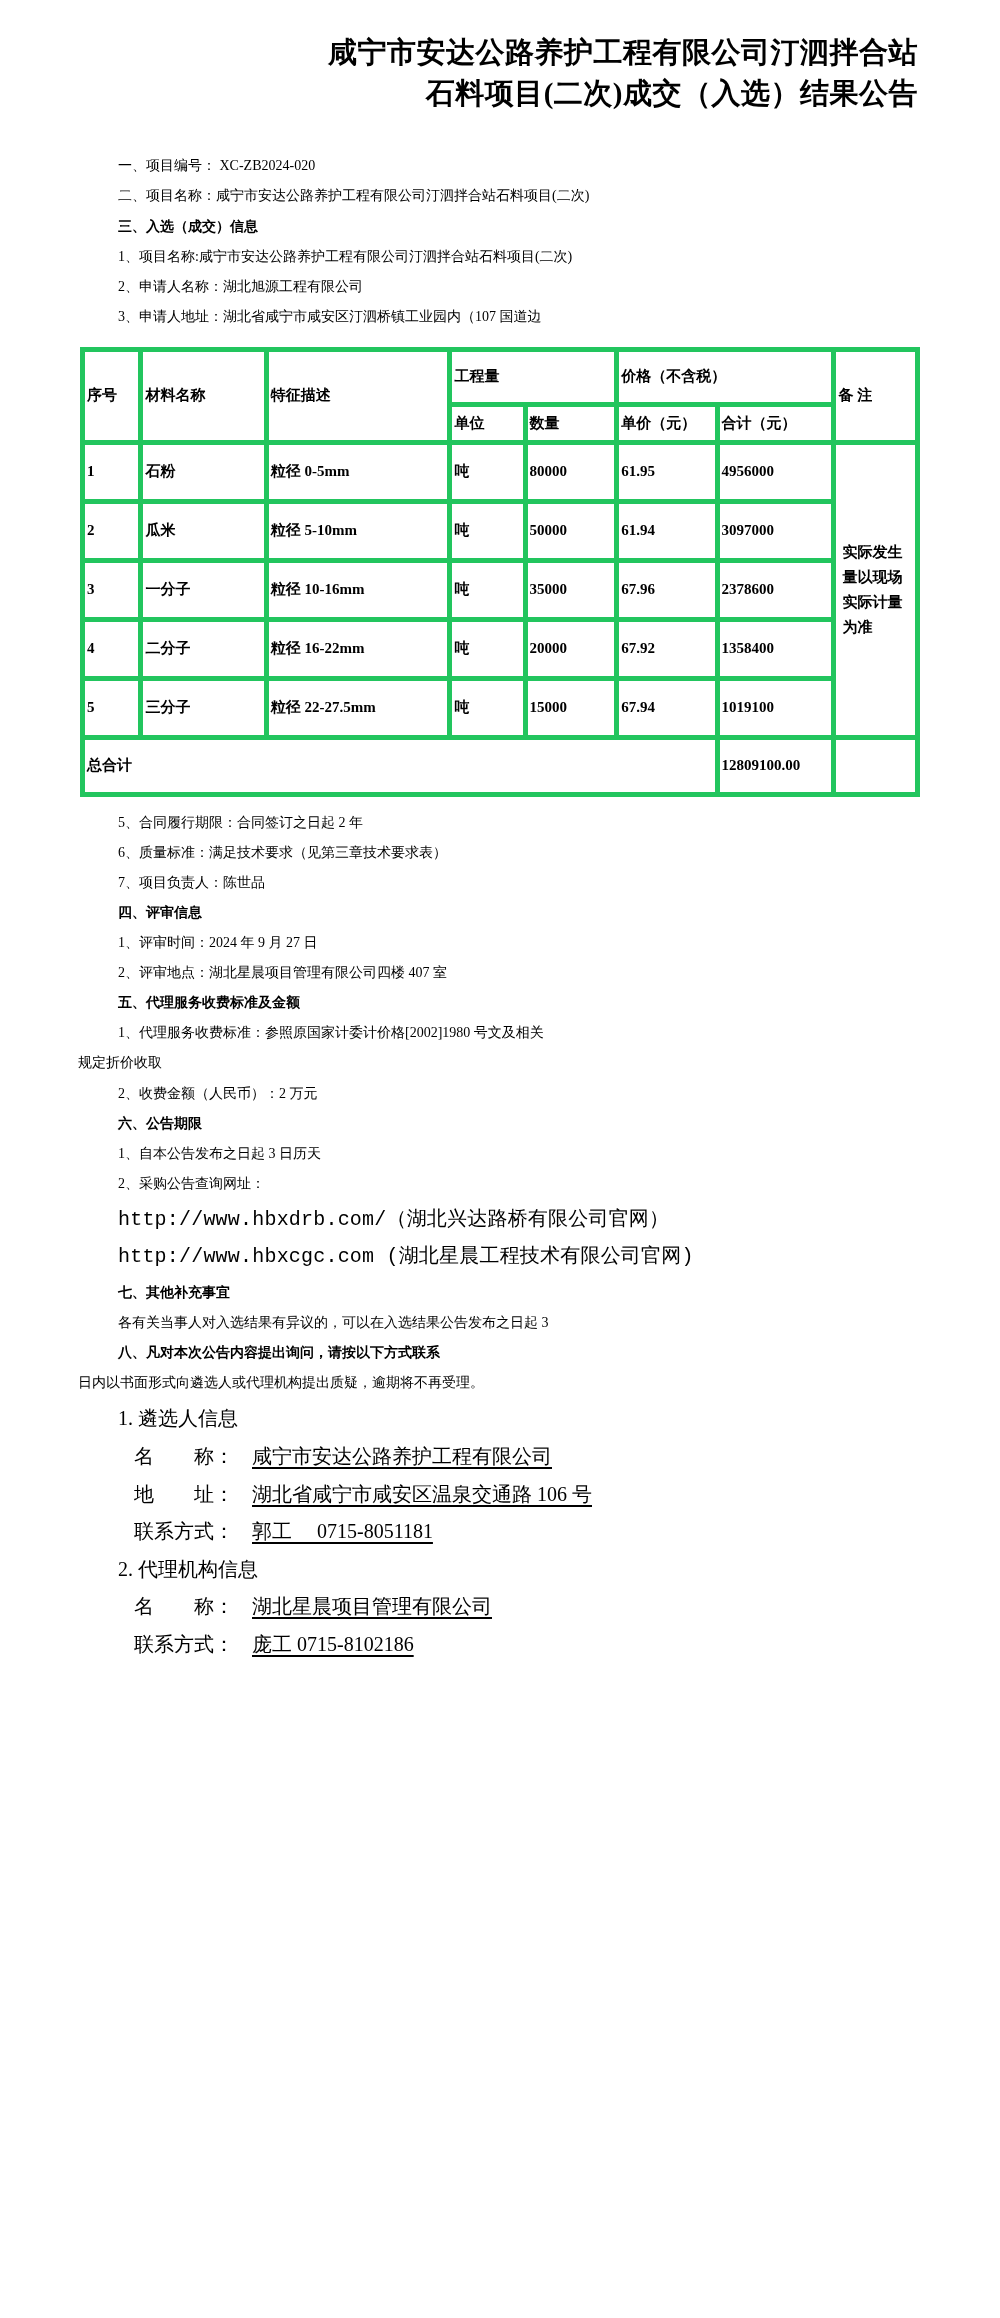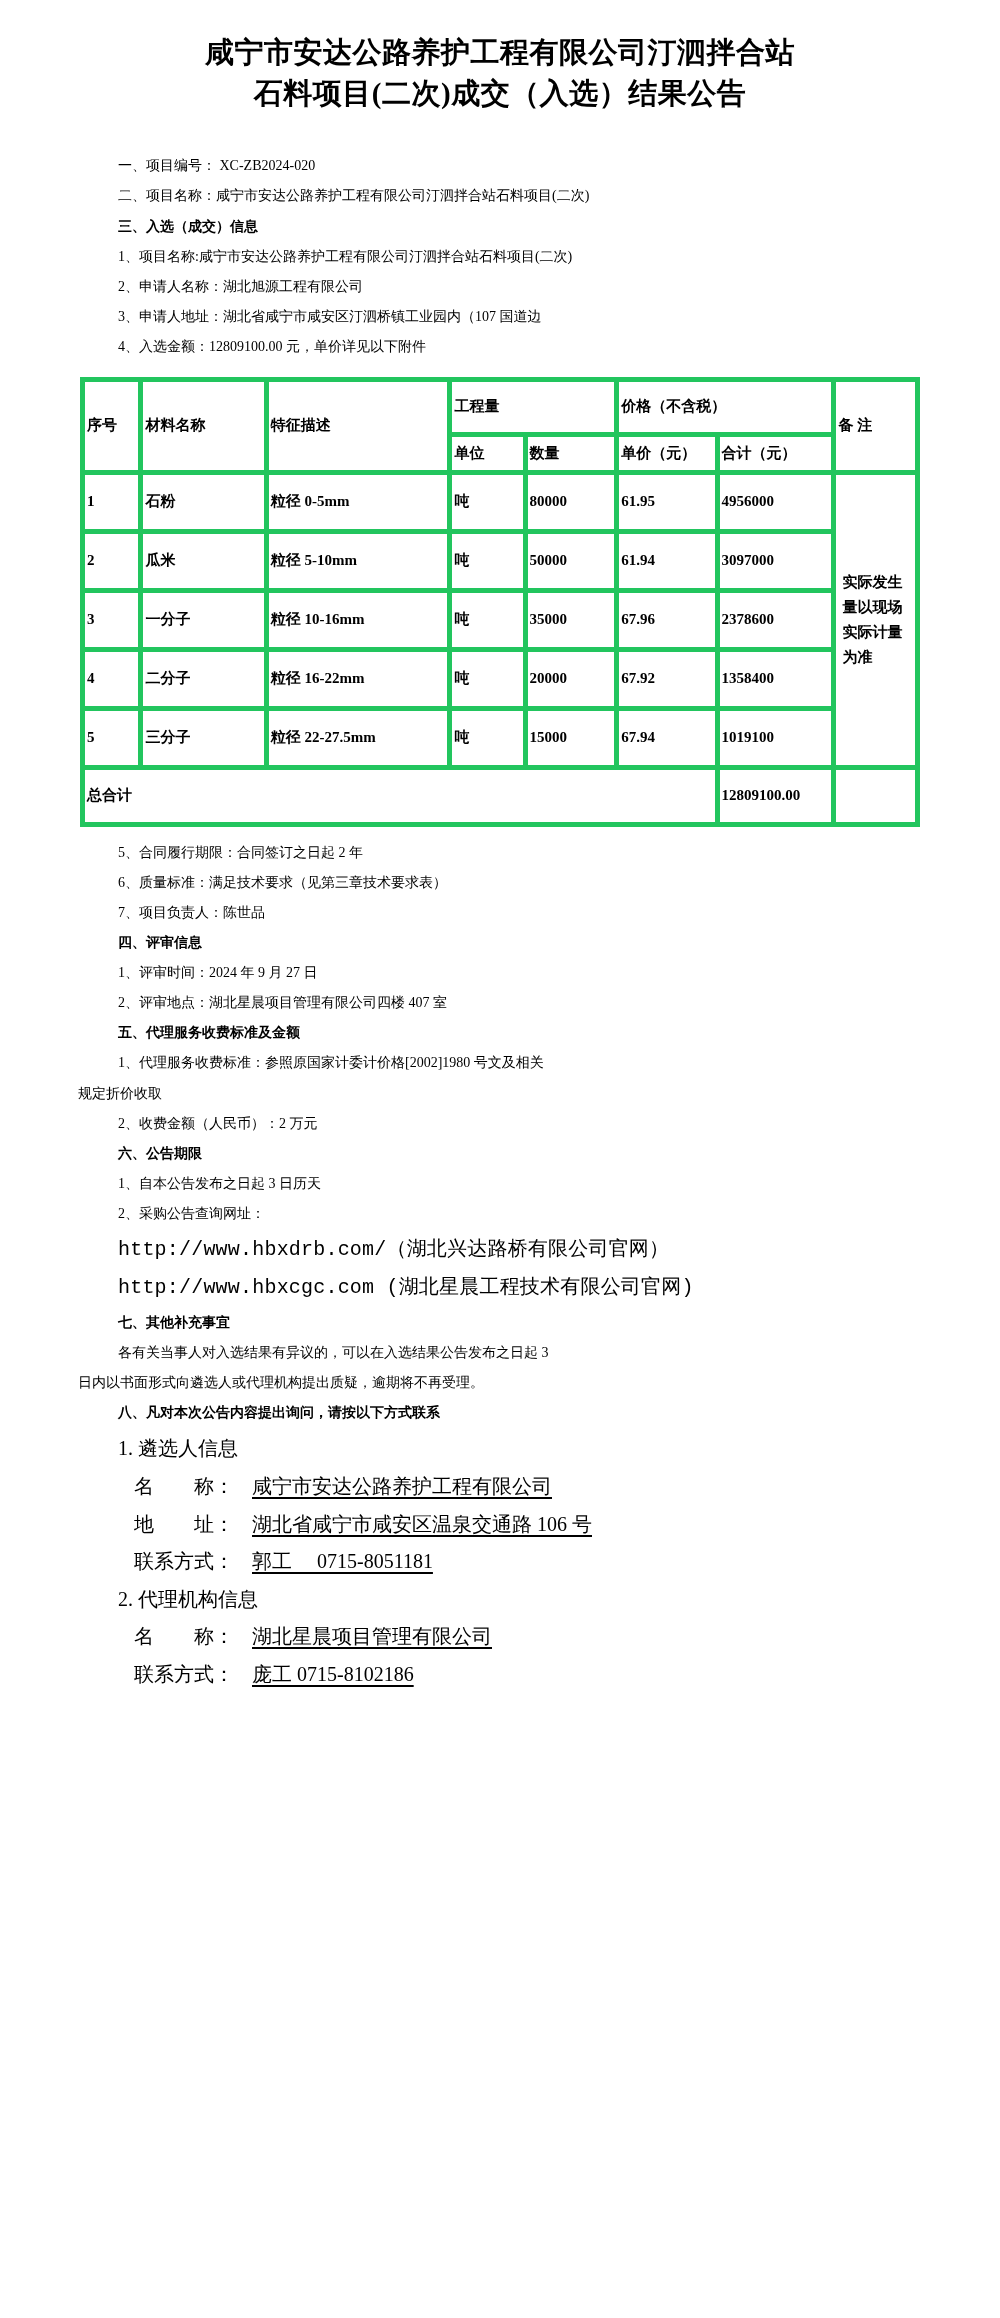--- a/index.html
+++ b/index.html
@@ -25,20 +25,21 @@
     text-align: center;
     font-size: 29px;
     font-weight: bold;
     line-height: 1.42;
     letter-spacing: 0.5px;
     margin: 6px 0 0 0;
     padding: 0 4px;
   }
   .title-line {
     display: block;
+    text-align: right;
   }
   .spacer-after-title {
     height: 34px;
   }
   p.para {
     font-size: 14px;
     line-height: 1.72;
     margin: 6px 0 6px 0;
     text-align: justify;
     text-justify: inter-ideograph;
@@ -143,21 +144,20 @@
 
   <div class="spacer-after-title"></div>
 
   <p class="para indent">一、项目编号： XC-ZB2024-020</p>
   <p class="para indent">二、项目名称：咸宁市安达公路养护工程有限公司汀泗拌合站石料项目(二次)</p>
 
   <p class="para indent bold">三、入选（成交）信息</p>
   <p class="para indent">1、项目名称:咸宁市安达公路养护工程有限公司汀泗拌合站石料项目(二次)</p>
   <p class="para indent">2、申请人名称：湖北旭源工程有限公司</p>
   <p class="para indent">3、申请人地址：湖北省咸宁市咸安区汀泗桥镇工业园内（107 国道边</p>
-  <p class="para indent">4、入选金额：12809100.00 元，单价详见以下附件</p>
 
   <div class="tbl-wrap">
     <table class="price-table">
       <colgroup>
         <col class="c-idx">
           <col class="c-name">
           <col class="c-desc">
         <col class="c-unit">
           <col class="c-qty">
         <col class="c-price">
@@ -250,24 +250,24 @@
   <p class="para indent">2、收费金额（人民币）：2 万元</p>
 
   <p class="para indent bold">六、公告期限</p>
   <p class="para indent">1、自本公告发布之日起 3 日历天</p>
   <p class="para indent">2、采购公告查询网址：</p>
   <p class="url-line mono">http://www.hbxdrb.com/（湖北兴达路桥有限公司官网）</p>
   <p class="url-line mono">http://www.hbxcgc.com (湖北星晨工程技术有限公司官网)</p>
 
   <p class="para indent bold">七、其他补充事宜</p>
   <p class="para indent tight">各有关当事人对入选结果有异议的，可以在入选结果公告发布之日起 3</p>
+  <p class="para indent bold">八、凡对本次公告内容提出询问，请按以下方式联系</p>
+
   <p class="para">日内以书面形式向遴选人或代理机构提出质疑，逾期将不再受理。</p>
 
-  <p class="para indent bold">八、凡对本次公告内容提出询问，请按以下方式联系</p>
-
   <p class="sub-head">1. 遴选人信息</p>
   <p class="contact-line contact-indent">
     <span class="lbl">名　　称：</span><span class="ul">咸宁市安达公路养护工程有限公司</span>
   </p>
   <p class="contact-line contact-indent">
     <span class="lbl">地　　址：</span><span class="ul">湖北省咸宁市咸安区温泉交通路 106 号</span>
   </p>
   <p class="contact-line contact-indent">
     <span class="lbl">联系方式：</span><span class="ul">郭工　  0715-8051181</span>
   </p>

